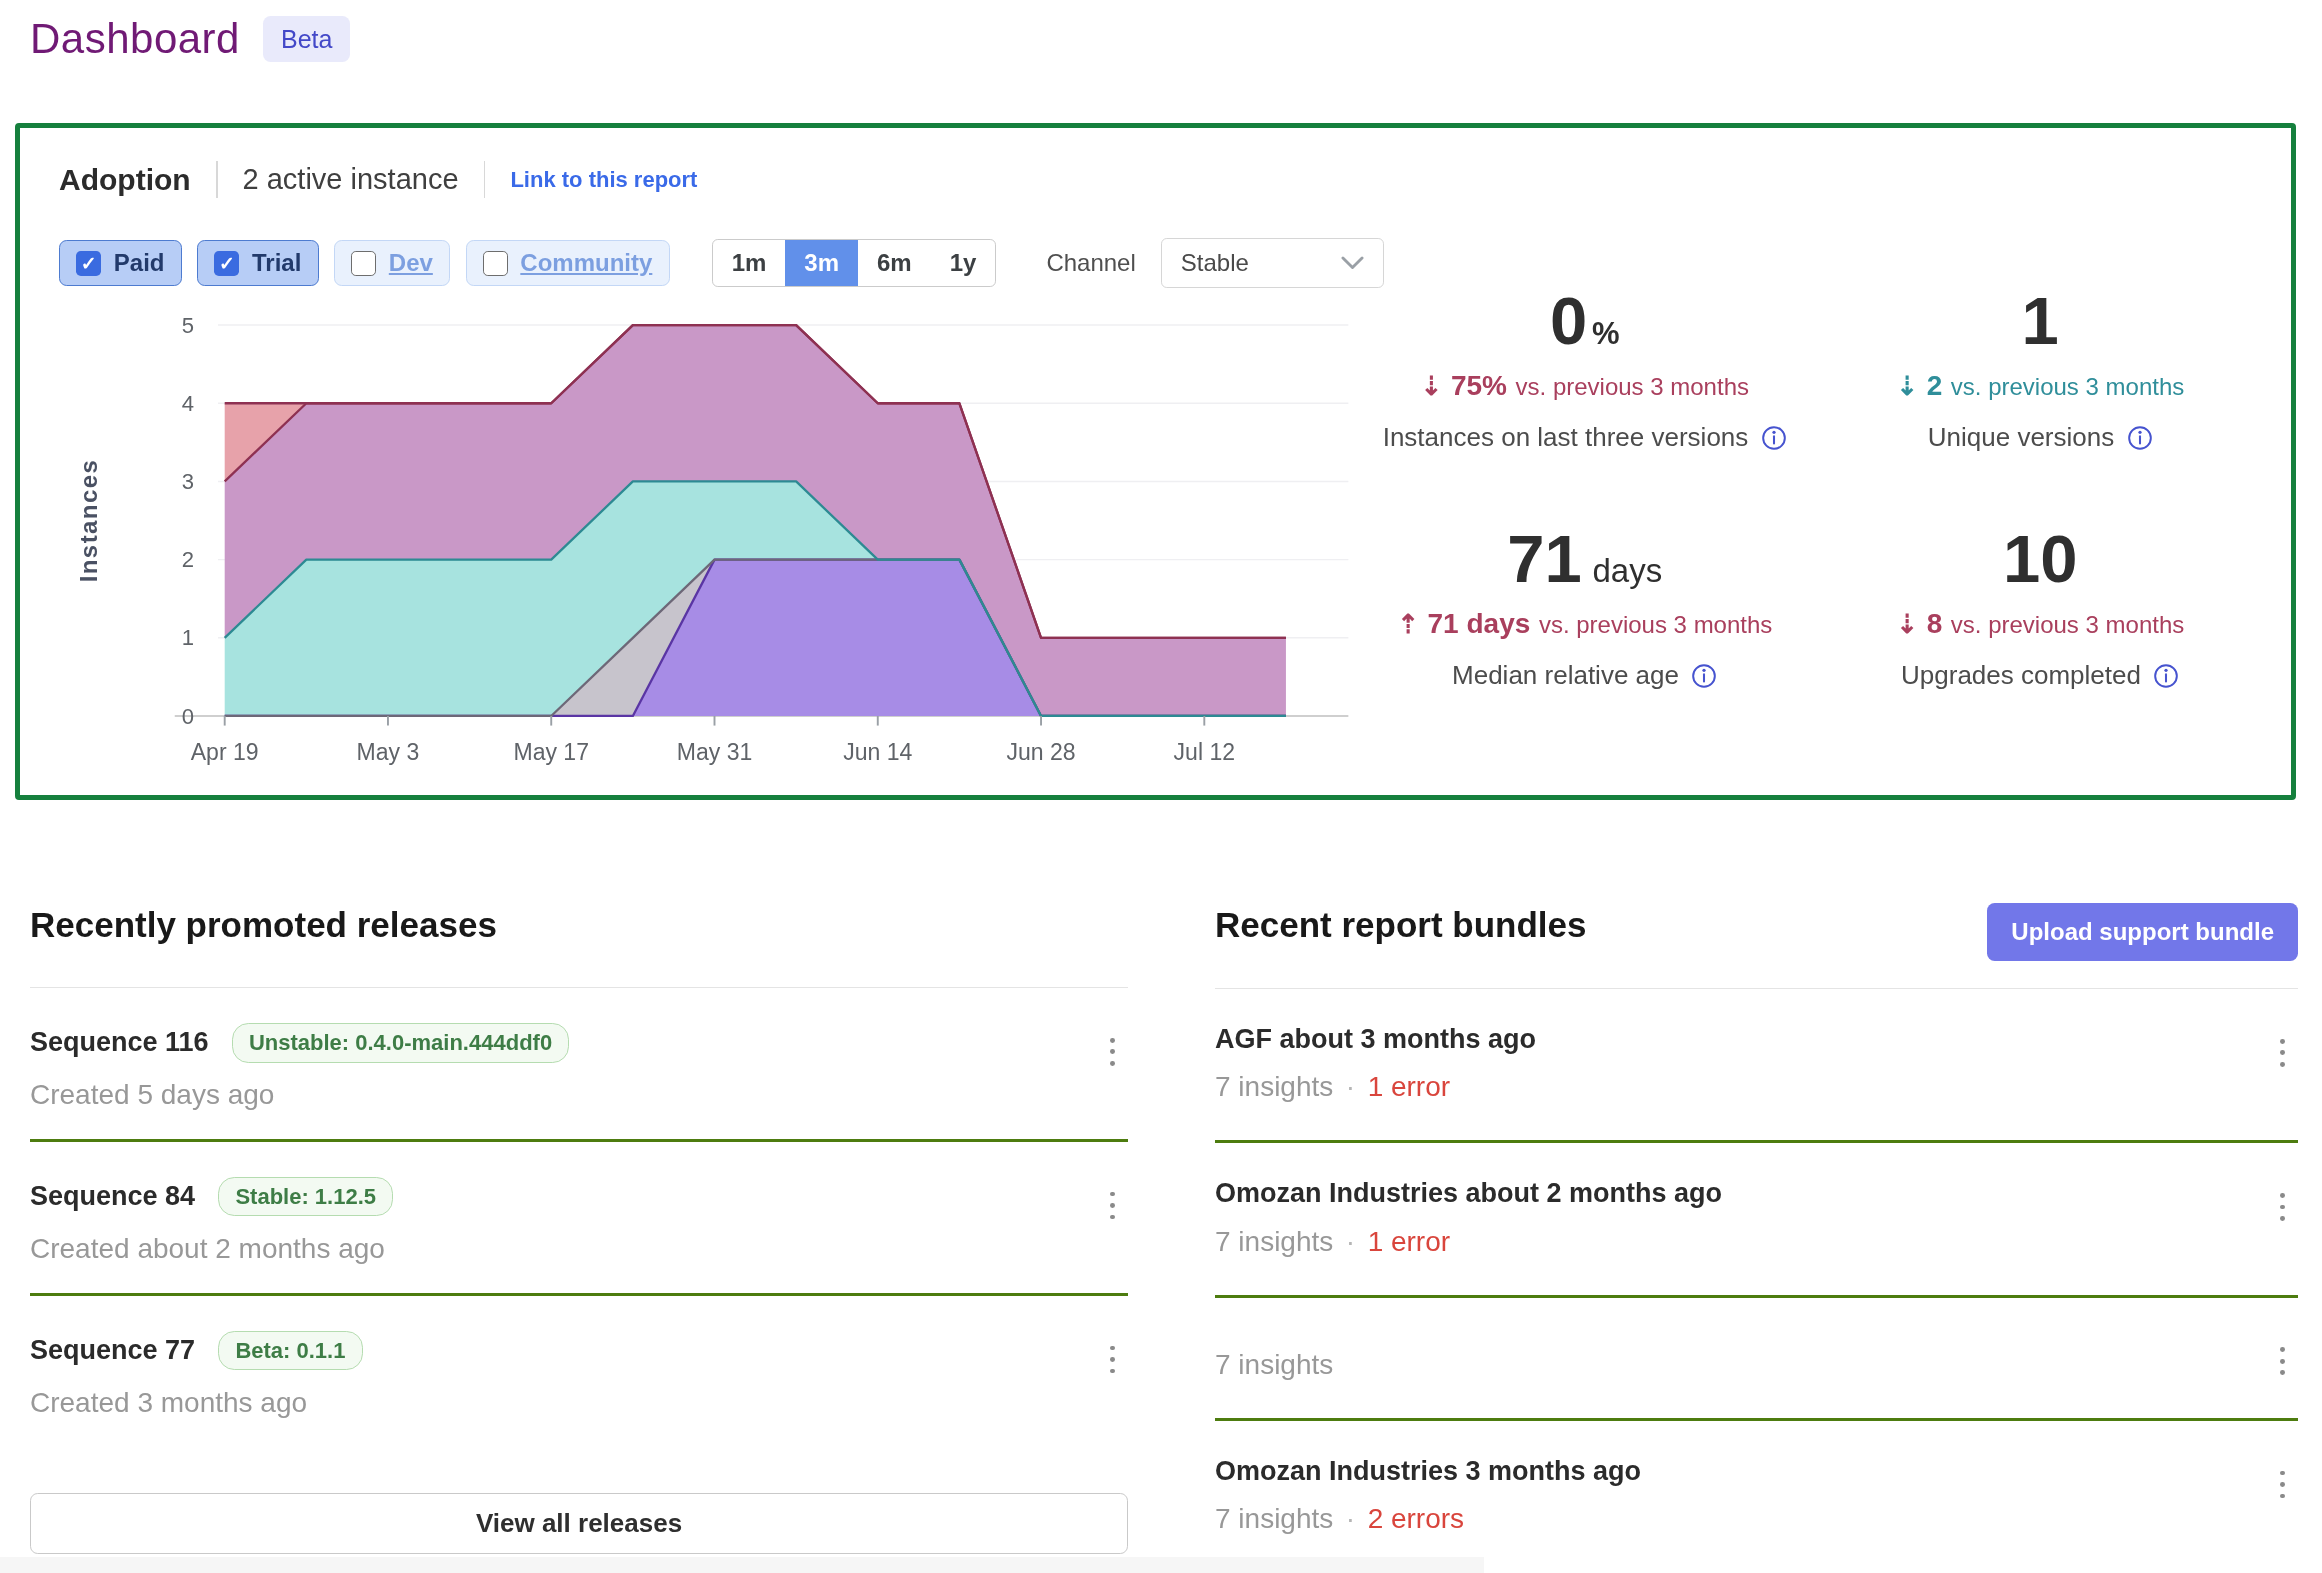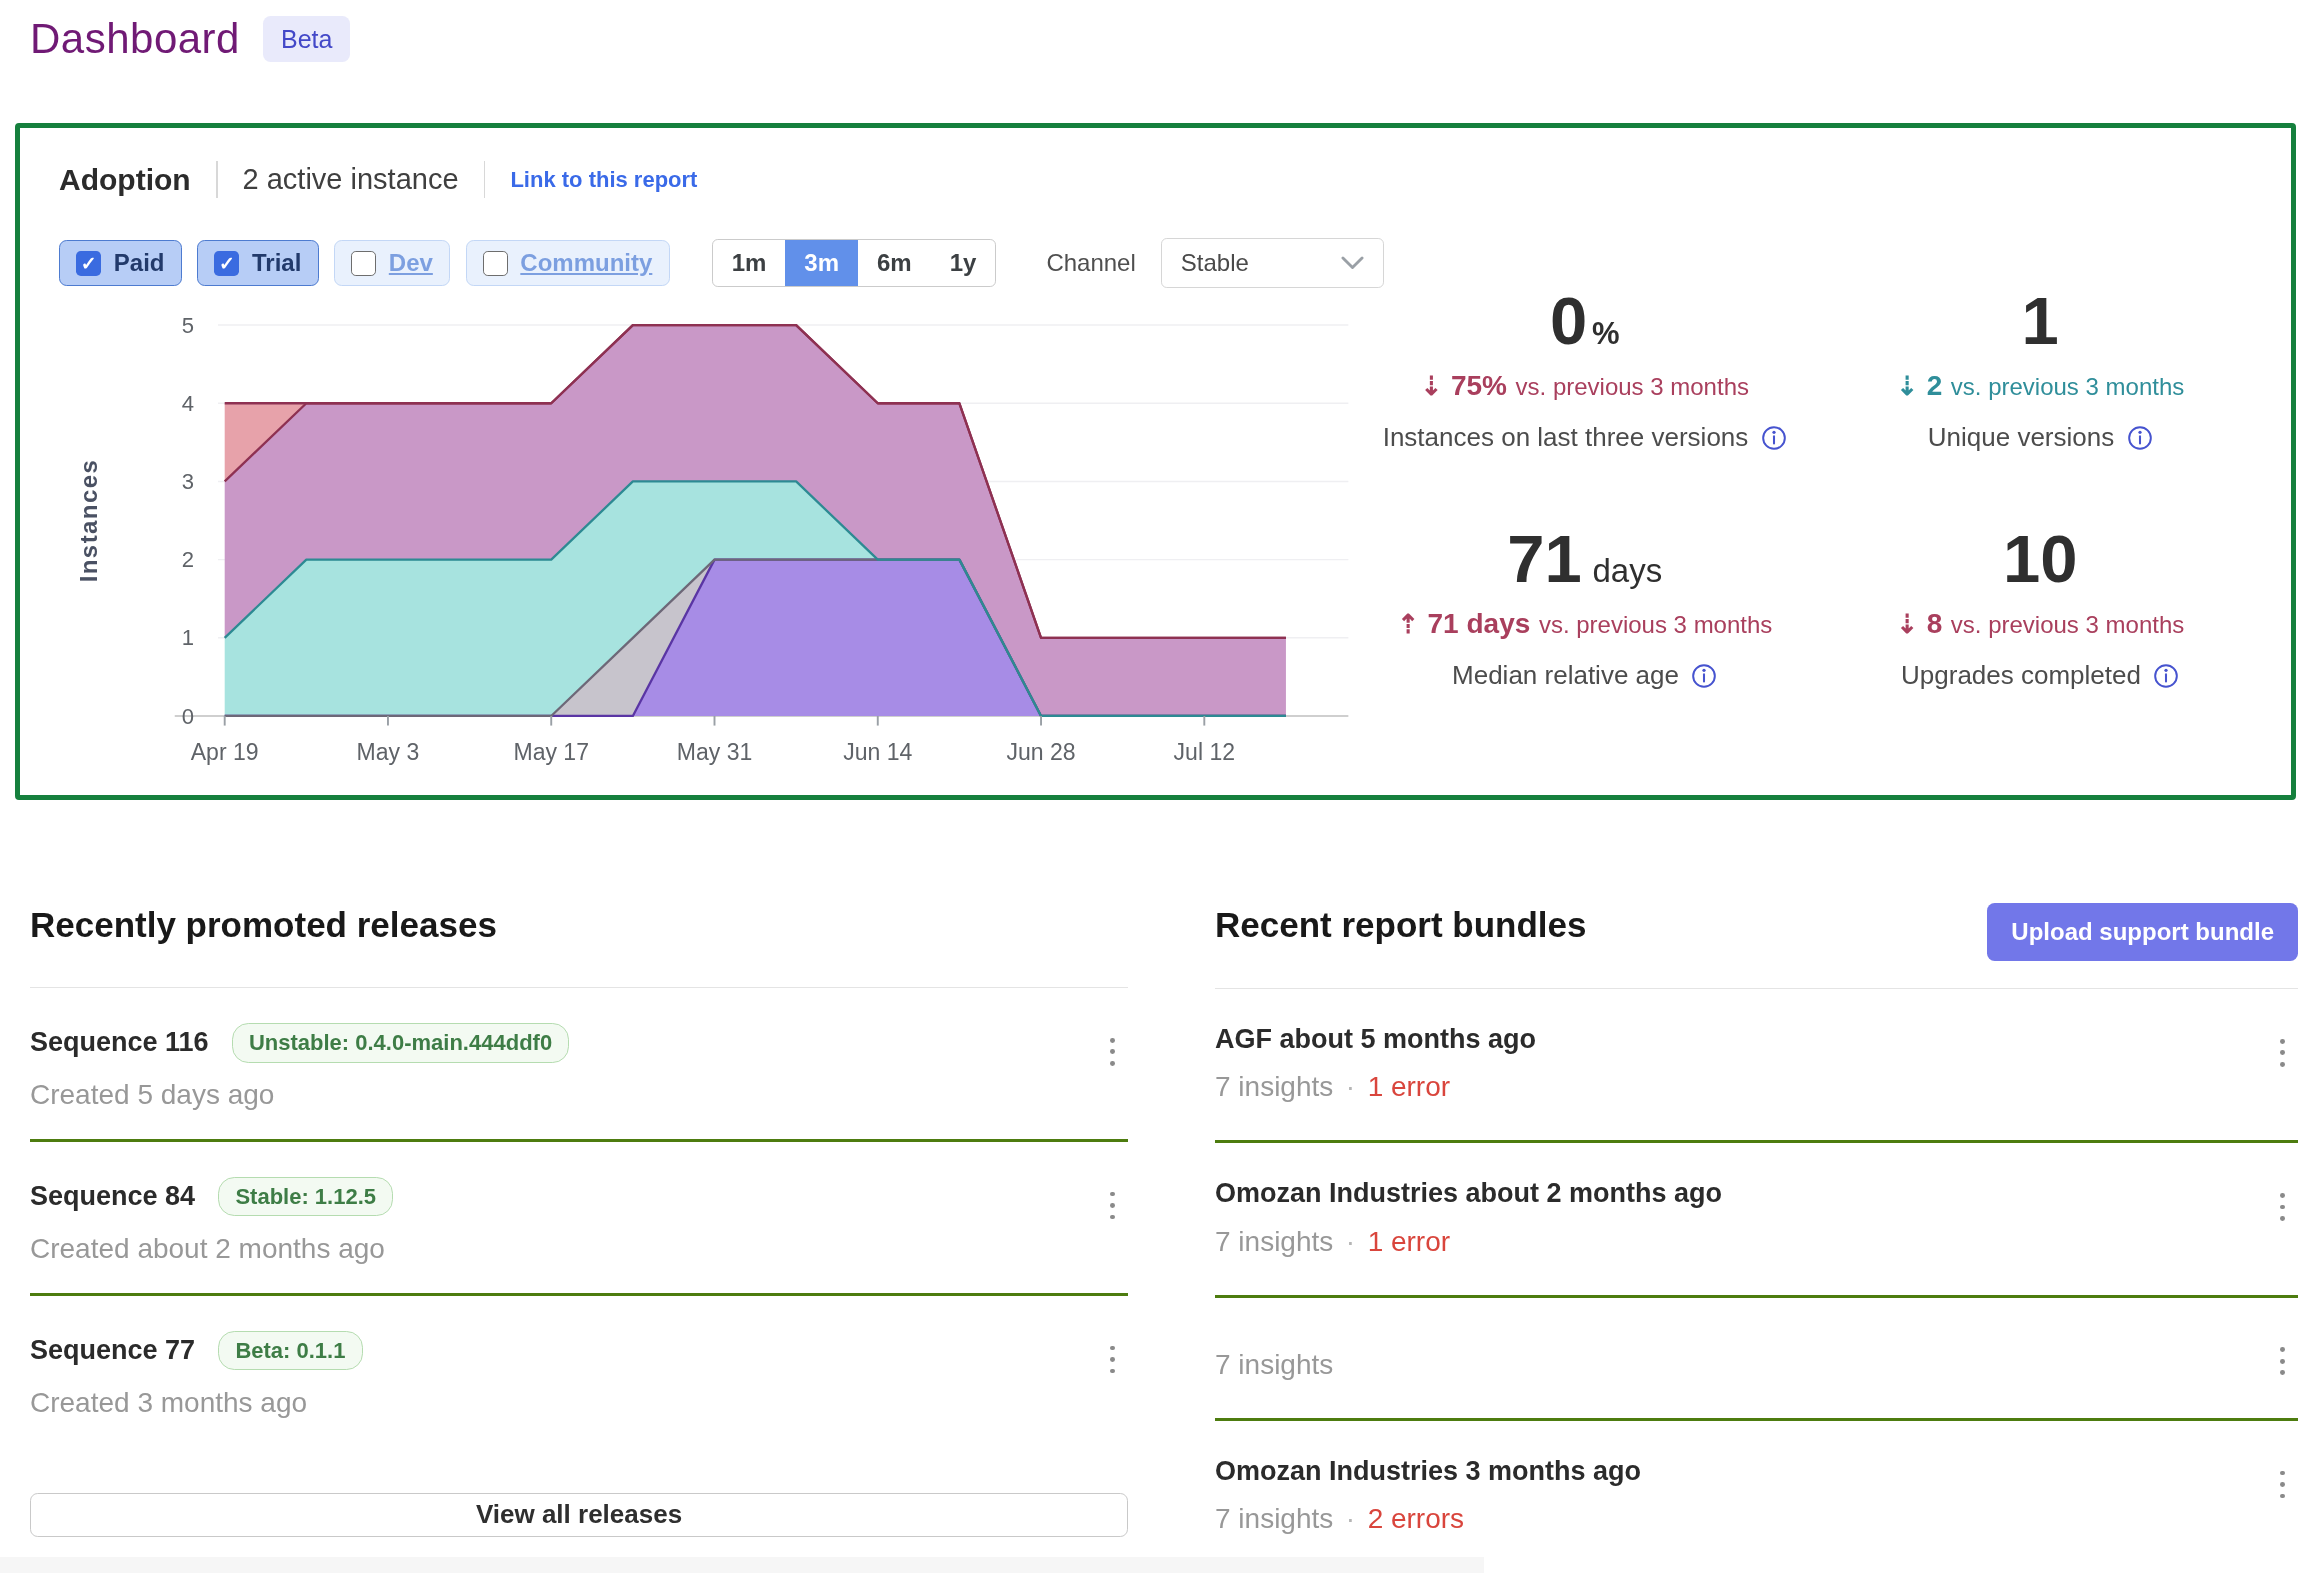--- a/index.html
+++ b/index.html
@@ -76,21 +76,21 @@
   .row-title{font-size:27px;font-weight:700;color:#2b2b2b;}
   .badge{font-size:22px;font-weight:600;color:var(--badge-green-text);
          background:var(--badge-green-bg);border:1.4px solid var(--badge-green-border);
          border-radius:16.3px;padding:5.8px 16.3px;}
   .row-sub{margin-top:16.3px;font-size:28px;color:#989898;display:flex;gap:12.5px;align-items:center;}
   .err{color:var(--error-red);}
   .dot-sep{color:#b5b5b5;}
   .kebab{position:absolute;right:7.7px;top:44px;display:flex;flex-direction:column;gap:6.7px;
          cursor:pointer;padding:5.8px;}
   .kebab i{width:4.8px;height:4.8px;border-radius:50%;background:#8a8a8a;}
-  .view-all{margin-top:46px;width:100%;height:44px;border:1.9px solid #c9c9c9;border-radius:7.7px;
+  .view-all{margin-top:46px;width:100%;height:61px;border:1.9px solid #c9c9c9;border-radius:7.7px;
             background:#fff;font-size:26px;font-weight:600;color:#2f2f2f;cursor:pointer;
             font-family:inherit;}
   .bottom-band{position:absolute;left:0;bottom:0;width:1484px;height:17.3px;background:#f6f6f6;}
 </style>
 </head>
 <body>
 
 <div class="page">
 
   <div class="header">
@@ -308,21 +308,21 @@
   </div>
 
   <div class="col-right">
     <div class="col-head">
       <span class="h2">Recent report bundles</span>
       <button class="upload-btn">Upload support bundle</button>
     </div>
     <div class="divider"></div>
     <div class="rows" id="bundle-rows">
         <div class="row">
-          <div class="row-title">AGF about 5 months ago</div>
+          <div class="row-title">AGF about 3 months ago</div>
           <div class="row-sub">
             <span>7 insights</span>
             <span class="dot-sep">·</span>
             <span class="err">1 error</span>
           </div>
           <div class="kebab">
             <i></i>
             <i></i>
             <i></i>
           </div>

